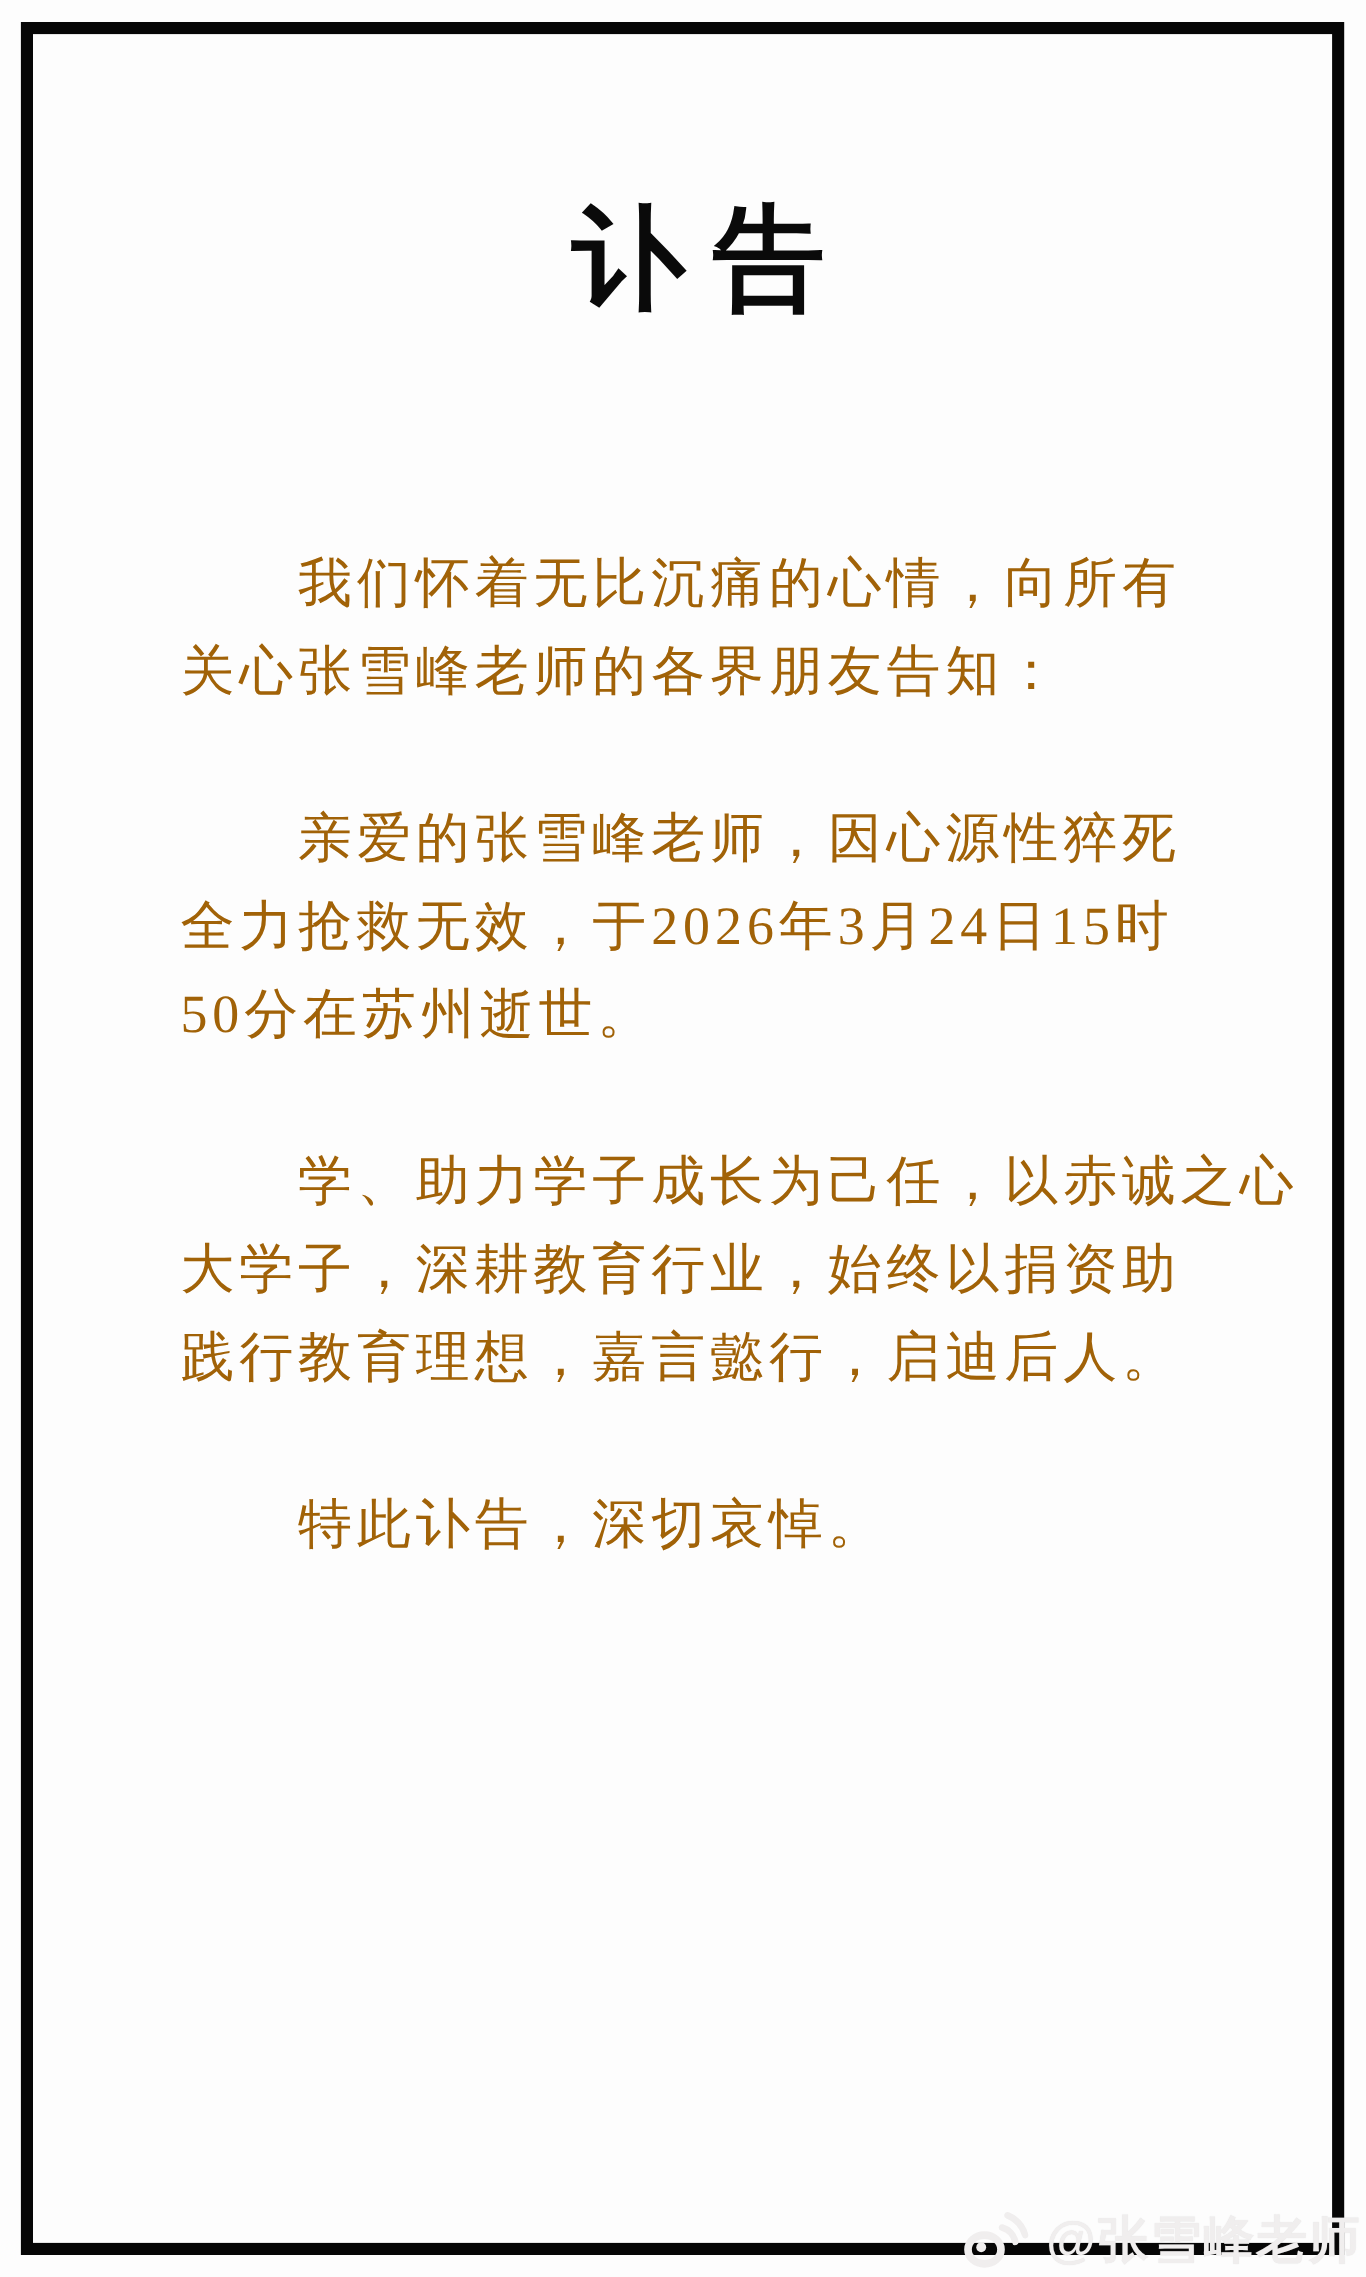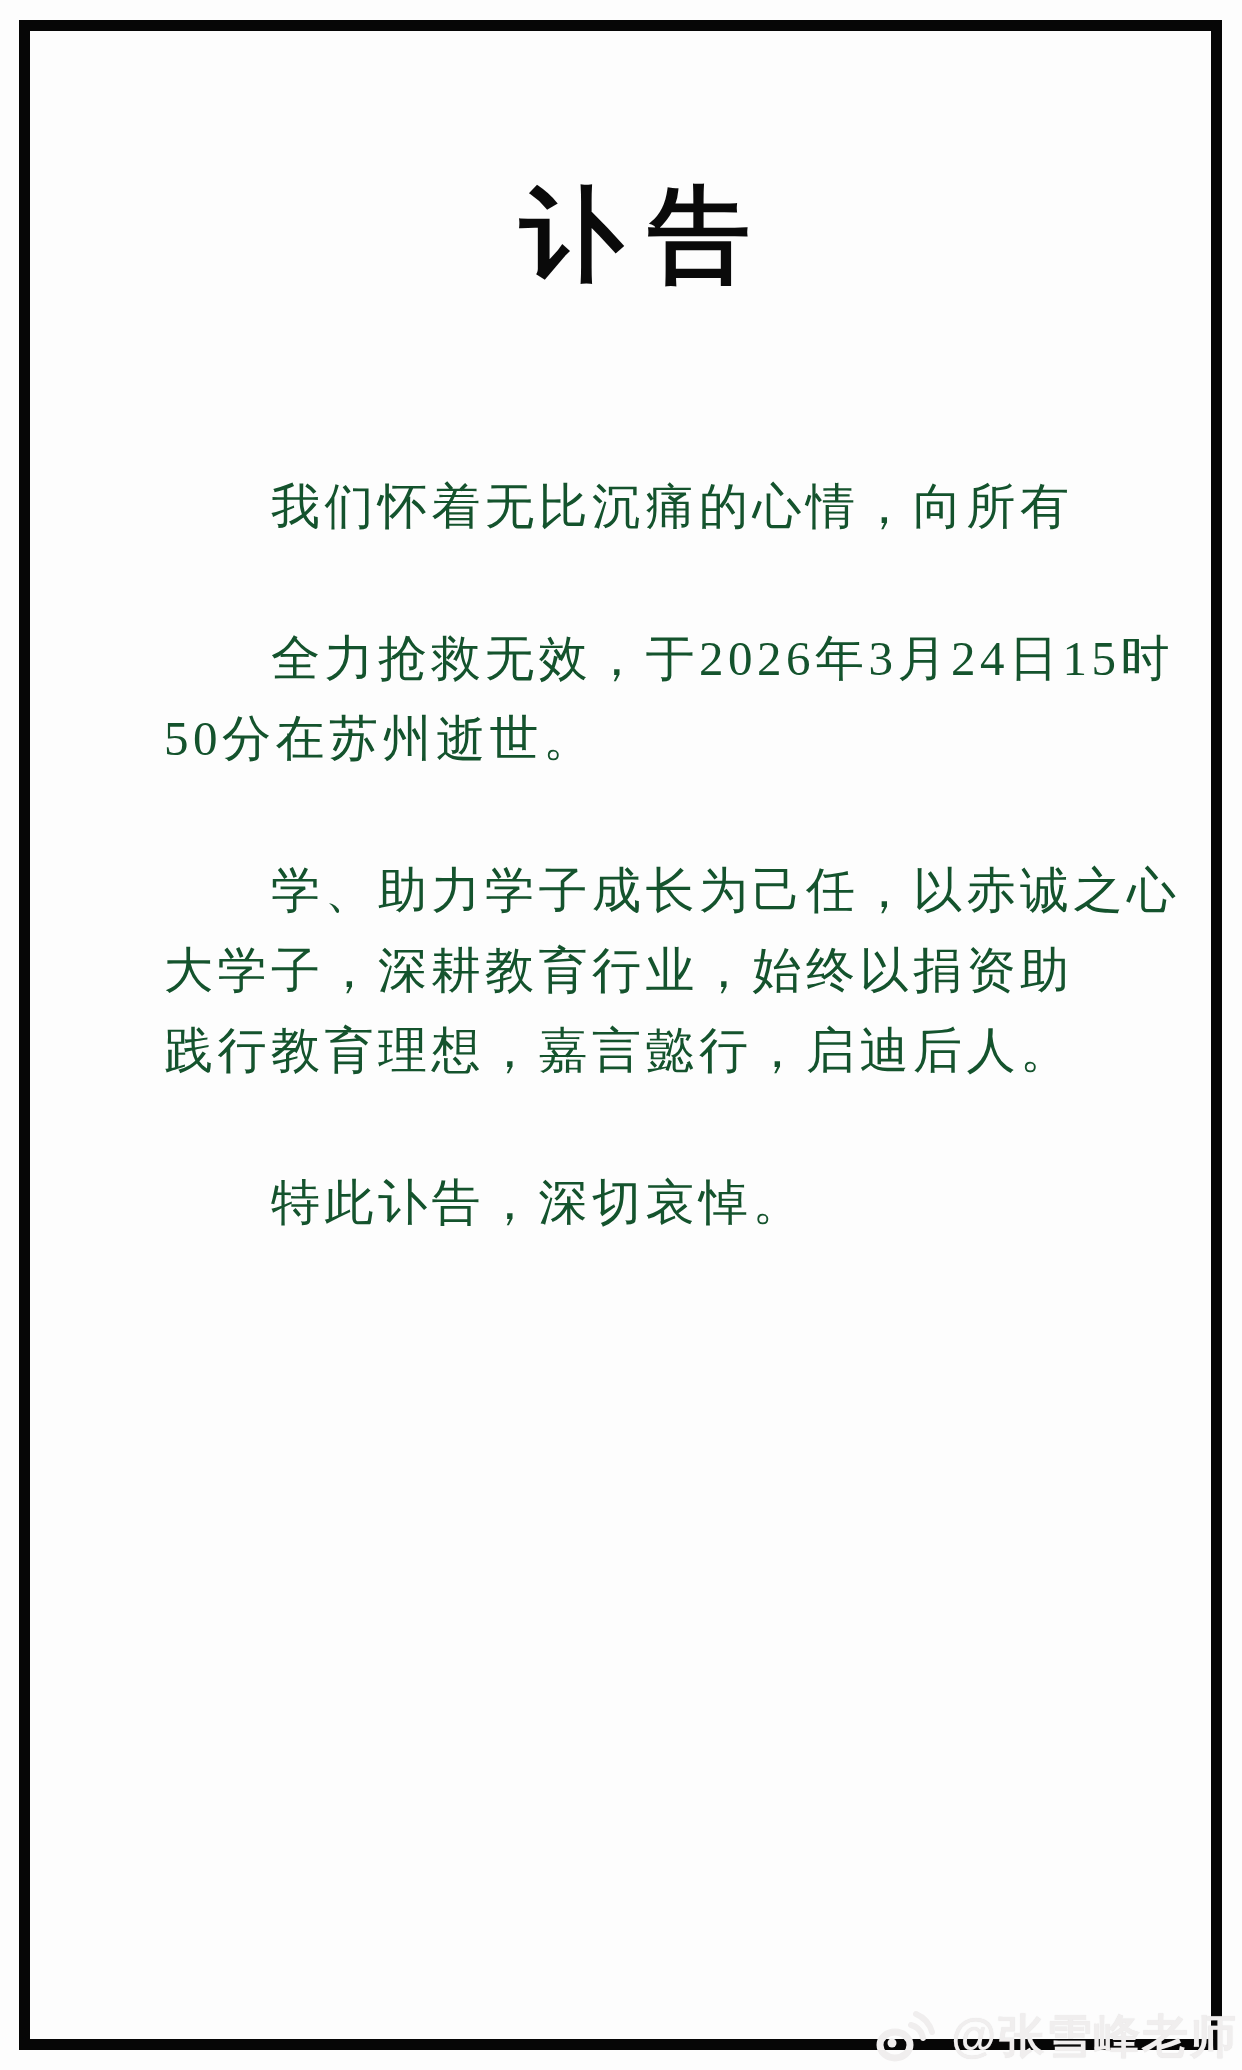--- a/index.html
+++ b/index.html
@@ -24,24 +24,24 @@
     font-weight:900;
     font-size:102px;
     letter-spacing:26px;
     text-indent:26px;
     color:#0a0a0a;
     z-index:2;
     padding-left:16px;
   }
   .content{
     position:absolute;
-    left:164px;top:467px;
+    left:164px;top:490px;
     width:924px;
     z-index:2;
-    color:#14532d;
+    color:#a16207;
   }
   .paragraph{margin:0 0 72px 0;}
   .line{
     display:block;
     font-size:49px;
     line-height:80px;
     letter-spacing:4.5px;
     white-space:nowrap;
   }
   .paragraph .line:first-child{text-indent:107px;}
@@ -90,22 +90,24 @@
 <div class="page">
 
   <div class="frame"></div>
 
   <div class="title">讣告</div>
 
   <div class="content">
 
   <div class="paragraph">
         <span class="line">我们怀着无比沉痛的心情，向所有</span>
+        <span class="line">关心张雪峰老师的各界朋友告知：</span>
       </div>
       <div class="paragraph">
+        <span class="line">亲爱的张雪峰老师，因心源性猝死</span>
         <span class="line">全力抢救无效，于2026年3月24日15时</span>
         <span class="line">50分在苏州逝世。</span>
       </div>
       <div class="paragraph">
         <span class="line">学、助力学子成长为己任，以赤诚之心</span>
         <span class="line">大学子，深耕教育行业，始终以捐资助</span>
         <span class="line">践行教育理想，嘉言懿行，启迪后人。</span>
       </div>
       <div class="paragraph">
         <span class="line">特此讣告，深切哀悼。</span>

